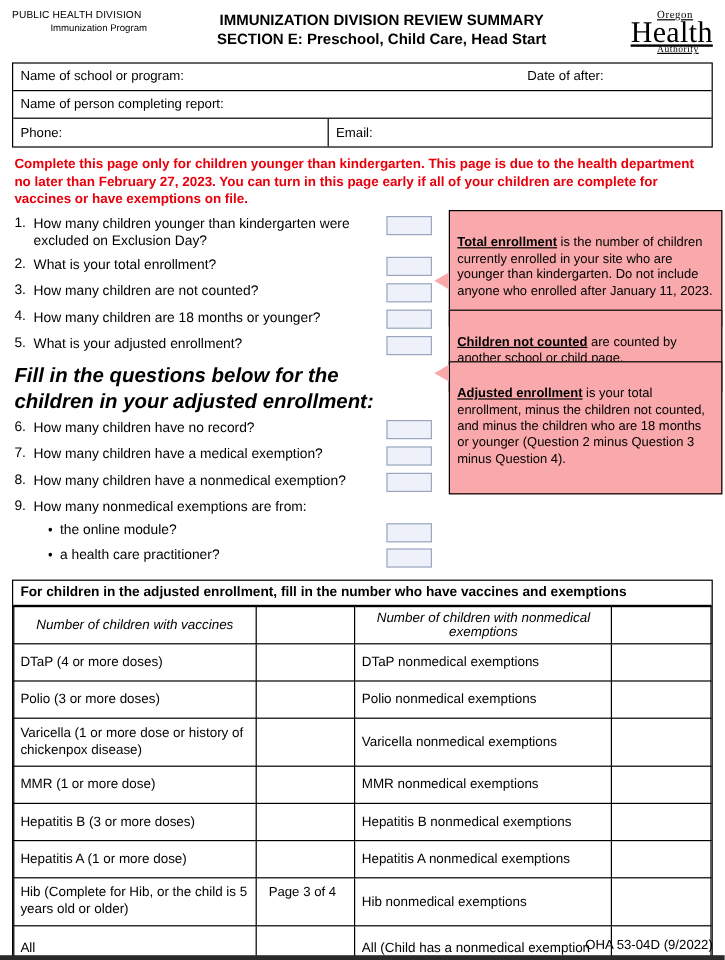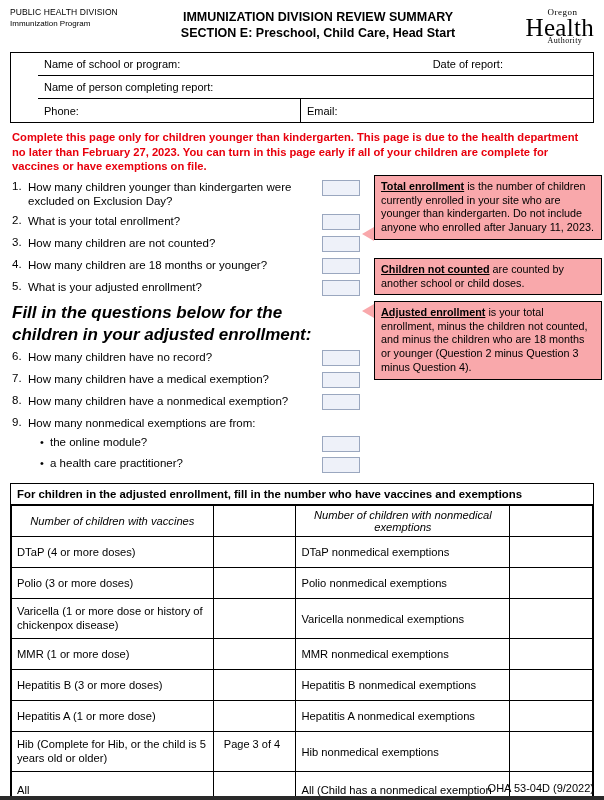--- a/index.html
+++ b/index.html
@@ -37,40 +37,42 @@
     width: 150px;
     line-height: 1.15;
   }
   .hdr-left .div-name {
     font-size: 8.5px;
     letter-spacing: .1px;
   }
   .hdr-left .prog-name {
     font-size: 8px;
     margin-top: 1px;
+    margin-left: 32px;
   }
   .hdr-center {
     flex: 1;
     text-align: center;
     font-weight: bold;
     font-size: 12.5px;
     line-height: 1.25;
     padding-top: 2px;
   }
   .hdr-right {
     width: 118px;
     text-align: right;
     position: relative;
     height: 44px;
   }
   .oha-logo {
     position: relative;
     display: inline-block;
     text-align: left;
     line-height: 1;
+    text-decoration: underline;
   }
   .oha-logo .ln1 {
     font-family: "Liberation Serif", serif;
     font-size: 9px;
     letter-spacing: .5px;
     margin-left: 22px;
   }
   .oha-logo .ln2 {
     font-family: "Liberation Serif", serif;
     font-size: 25px;
@@ -83,21 +85,20 @@
     font-size: 8px;
     letter-spacing: .4px;
     margin-left: 22px;
     margin-top: -3px;
   }
 
   
   .info-box {
     border: 1px solid #000;
     margin-top: 2px;
-    padding-left: 27px;
   }
   .info-row {
     display: flex;
     border-bottom: 1px solid #000;
     height: 23px;
     align-items: center;
   }
   .info-row:last-child { border-bottom: none; }
   .info-label {
     padding-left: 6px;
@@ -179,21 +180,21 @@
     padding-left: 6px;
   }
 
   
   .callout {
     position: absolute;
     background: #f9a8ab;
     border: 1px solid #000;
     font-size: 10.8px;
     line-height: 1.28;
-    padding: 4px 6px;
+    padding: 20px 6px;
   }
   .callout u { text-decoration: underline; }
   .callout .bold { font-weight: bold; }
   .arrow {
     position: absolute;
     width: 0; height: 0;
     border-top: 7px solid transparent;
     border-bottom: 7px solid transparent;
     border-right: 12px solid #f9a8ab;
   }
@@ -288,21 +289,21 @@
         <div class="ln2">Health</div>
         <div class="ln3">Authority</div>
       </div>
     </div>
   </div>
 
   <div class="info-box">
     <div class="info-row">
       <span class="info-label">Name of school or program:</span>
       <span class="info-fill"></span>
-      <span class="info-label">Date of report:</span>
+      <span class="info-label">Date of after:</span>
       <span style="width:90px"></span>
     </div>
     <div class="info-row">
       <span class="info-label">Name of person completing report:</span>
       <span class="info-fill"></span>
     </div>
     <div class="info-row">
       <span class="info-label" style="width:262px">Phone:</span>
       <span class="vline"></span>
       <span class="info-label cell-pad">Email:</span>
@@ -384,21 +385,21 @@
       </span>
       <span class="ansbox"></span>
     </div>
 
     <div class="callout" style="left:362px; top:-5px; width:228px;">
       <u class="bold">Total enrollment</u><span> is the number of children currently enrolled in your site who are younger than kindergarten. Do not include anyone who enrolled after January 11, 2023.</span>
     </div>
     <div class="arrow" style="left:350px; top:47px;"></div>
 
     <div class="callout" style="left:362px; top:78px; width:228px;">
-      <u class="bold">Children not counted</u><span> are counted by another school or child doses.</span>
+      <u class="bold">Children not counted</u><span> are counted by another school or child page.</span>
     </div>
 
     <div class="callout" style="left:362px; top:121px; width:228px;">
       <u class="bold">Adjusted enrollment</u><span> is your total enrollment, minus the children not counted, and minus the children who are 18 months or younger (Question 2 minus Question 3 minus Question 4).</span>
     </div>
     <div class="arrow" style="left:350px; top:124px;"></div>
   </div>
 
   <div class="vx-wrap" style="margin-top:10px;">
     <div class="vx-title">For children in the adjusted enrollment, fill in the number who have vaccines and exemptions</div>

